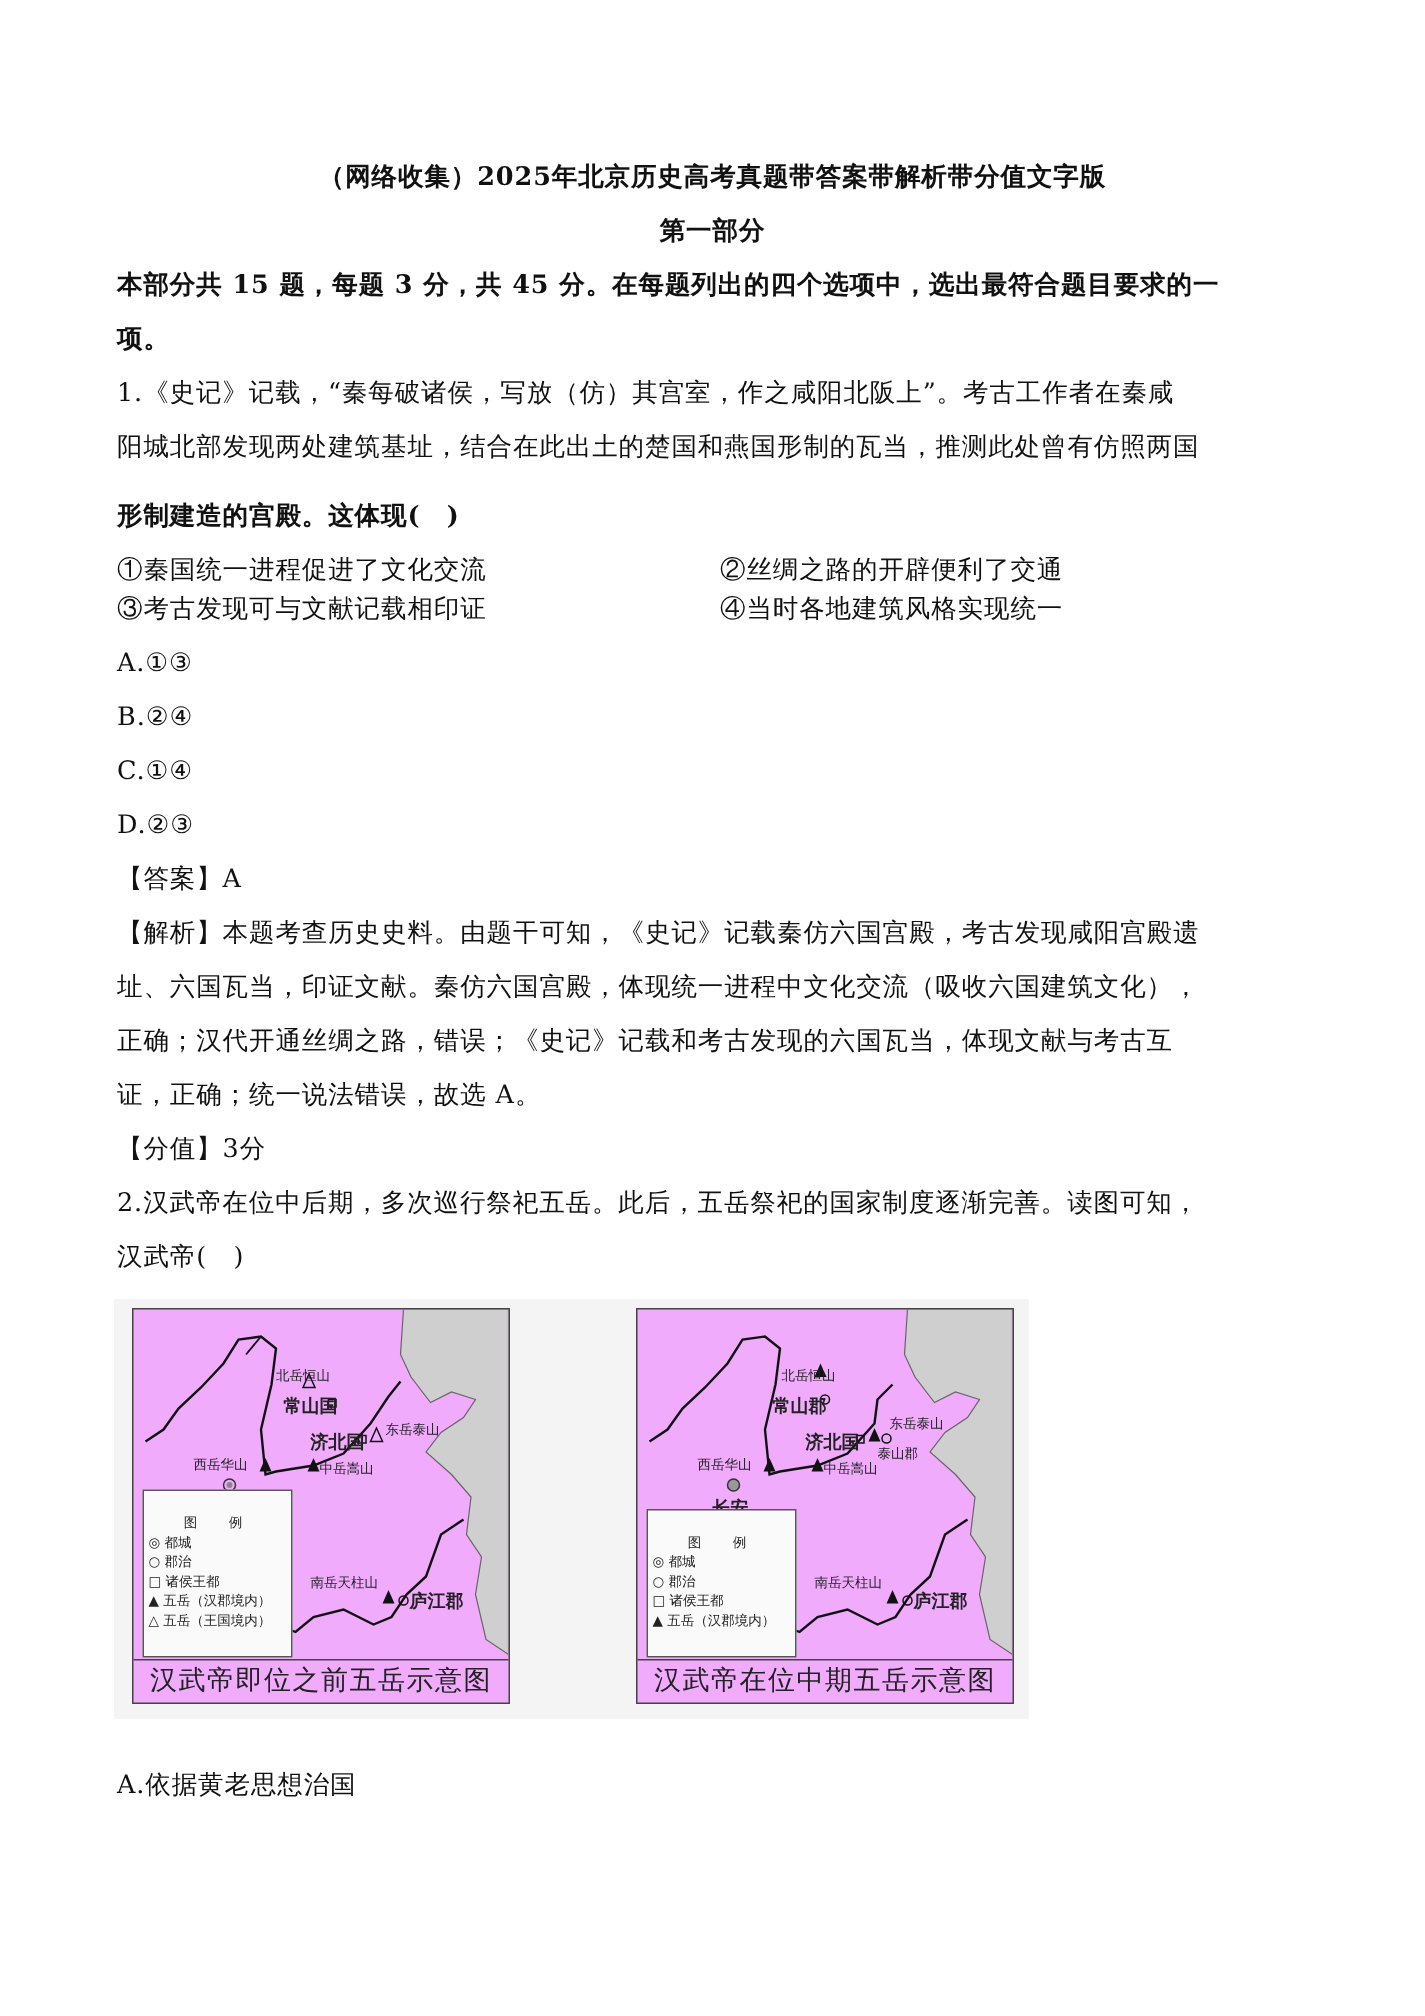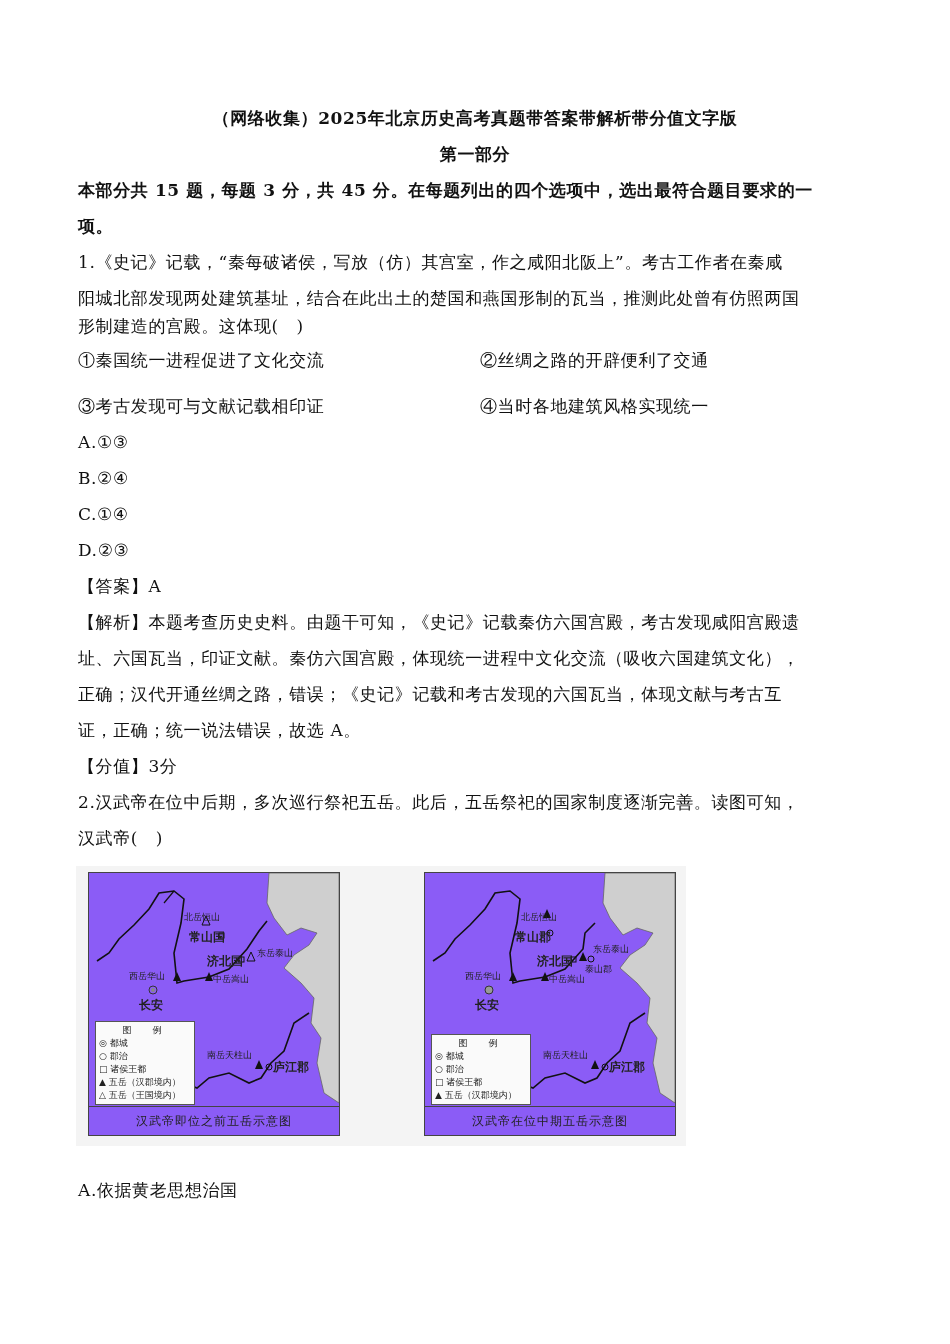--- a/index.html
+++ b/index.html
@@ -7,43 +7,43 @@
     width: 950px; height: 1344px; overflow: hidden; position: relative;
     font-family: "DejaVu Serif", "Liberation Serif", serif;
     color: #111;
   }
   .page { position: absolute; left: 0; top: 0; width: 950px; height: 1344px; }
   .line { position: absolute; left: 78px; width: 796px; font-size: 17px; line-height: 24px; white-space: nowrap; letter-spacing: 0.6px; }
   .center { left: 0; width: 950px; text-align: center; }
   .bold { font-weight: bold; }
   .col2 { position: absolute; left: 480px; }
   .maps { position: absolute; left: 76px; top: 866px; width: 610px; height: 280px; background: #f4f4f4; }
-  .map { position: absolute; top: 6px; width: 250px; height: 262px; border: 1px solid #444; background: #8b5cf6; }
+  .map { position: absolute; top: 6px; width: 250px; height: 262px; border: 1px solid #444; background: #f0abfc; }
   .map svg { position: absolute; left: 0; top: 0; }
-  .map .title { position: absolute; left: 0; right: 0; bottom: 0; height: 28px; border-top: 1px solid #444; text-align: center; font-size: 12px; line-height: 28px; color: #222; letter-spacing: 1px; }
-  .legend { position: absolute; left: 6px; bottom: 30px; width: 92px; border: 1px solid #555; background: #fafafa; font-size: 9px; line-height: 13px; padding: 2px 3px; color: #222; }
+  .map .title { position: absolute; left: 0; right: 0; bottom: 0; height: 28px; border-top: 1px solid #444; text-align: center; font-size: 18px; line-height: 28px; color: #222; letter-spacing: 1px; }
+  .legend { position: absolute; left: 6px; bottom: 30px; width: 92px; border: 1px solid #555; background: #fafafa; font-size: 9px; line-height: 13px; padding: 16px 3px; color: #222; }
   .legend .lt { text-align: center; letter-spacing: 6px; }
   .lbl { position: absolute; font-size: 9px; color: #222; white-space: nowrap; }
   .lbl.big { font-size: 12px; font-weight: bold; }
 </style>
 </head>
 <body>
 
 <div class="page">
 
   <div class="line center bold" style="top:106px;">（网络收集）2025年北京历史高考真题带答案带解析带分值文字版</div>
   <div class="line center bold" style="top:142px;">第一部分</div>
   <div class="line bold" style="top:178px;">本部分共 15 题，每题 3 分，共 45 分。在每题列出的四个选项中，选出最符合题目要求的一</div>
   <div class="line bold" style="top:214px;">项。</div>
 
   <div class="line" style="top:250px;">1.《史记》记载，“秦每破诸侯，写放（仿）其宫室，作之咸阳北阪上”。考古工作者在秦咸</div>
   <div class="line" style="top:286px;">阳城北部发现两处建筑基址，结合在此出土的楚国和燕国形制的瓦当，推测此处曾有仿照两国</div>
-  <div class="line" style="top:314px;">形制建造的宫殿。这体现(　)</div>
+  <div class="line" style="top:332px;font-weight:bold;">形制建造的宫殿。这体现(　)</div>
 
-  <div class="line" style="top:348px;">
+  <div class="line" style="top:368px;">
     <span>①秦国统一进程促进了文化交流</span>
     <span class="col2" style="left:402px;">②丝绸之路的开辟便利了交通</span>
   </div>
   <div class="line" style="top:394px;">
     <span>③考古发现可与文献记载相印证</span>
     <span class="col2" style="left:402px;">④当时各地建筑风格实现统一</span>
   </div>
 
   <div class="line" style="top:430px;">A.①③</div>
   <div class="line" style="top:466px;">B.②④</div>

